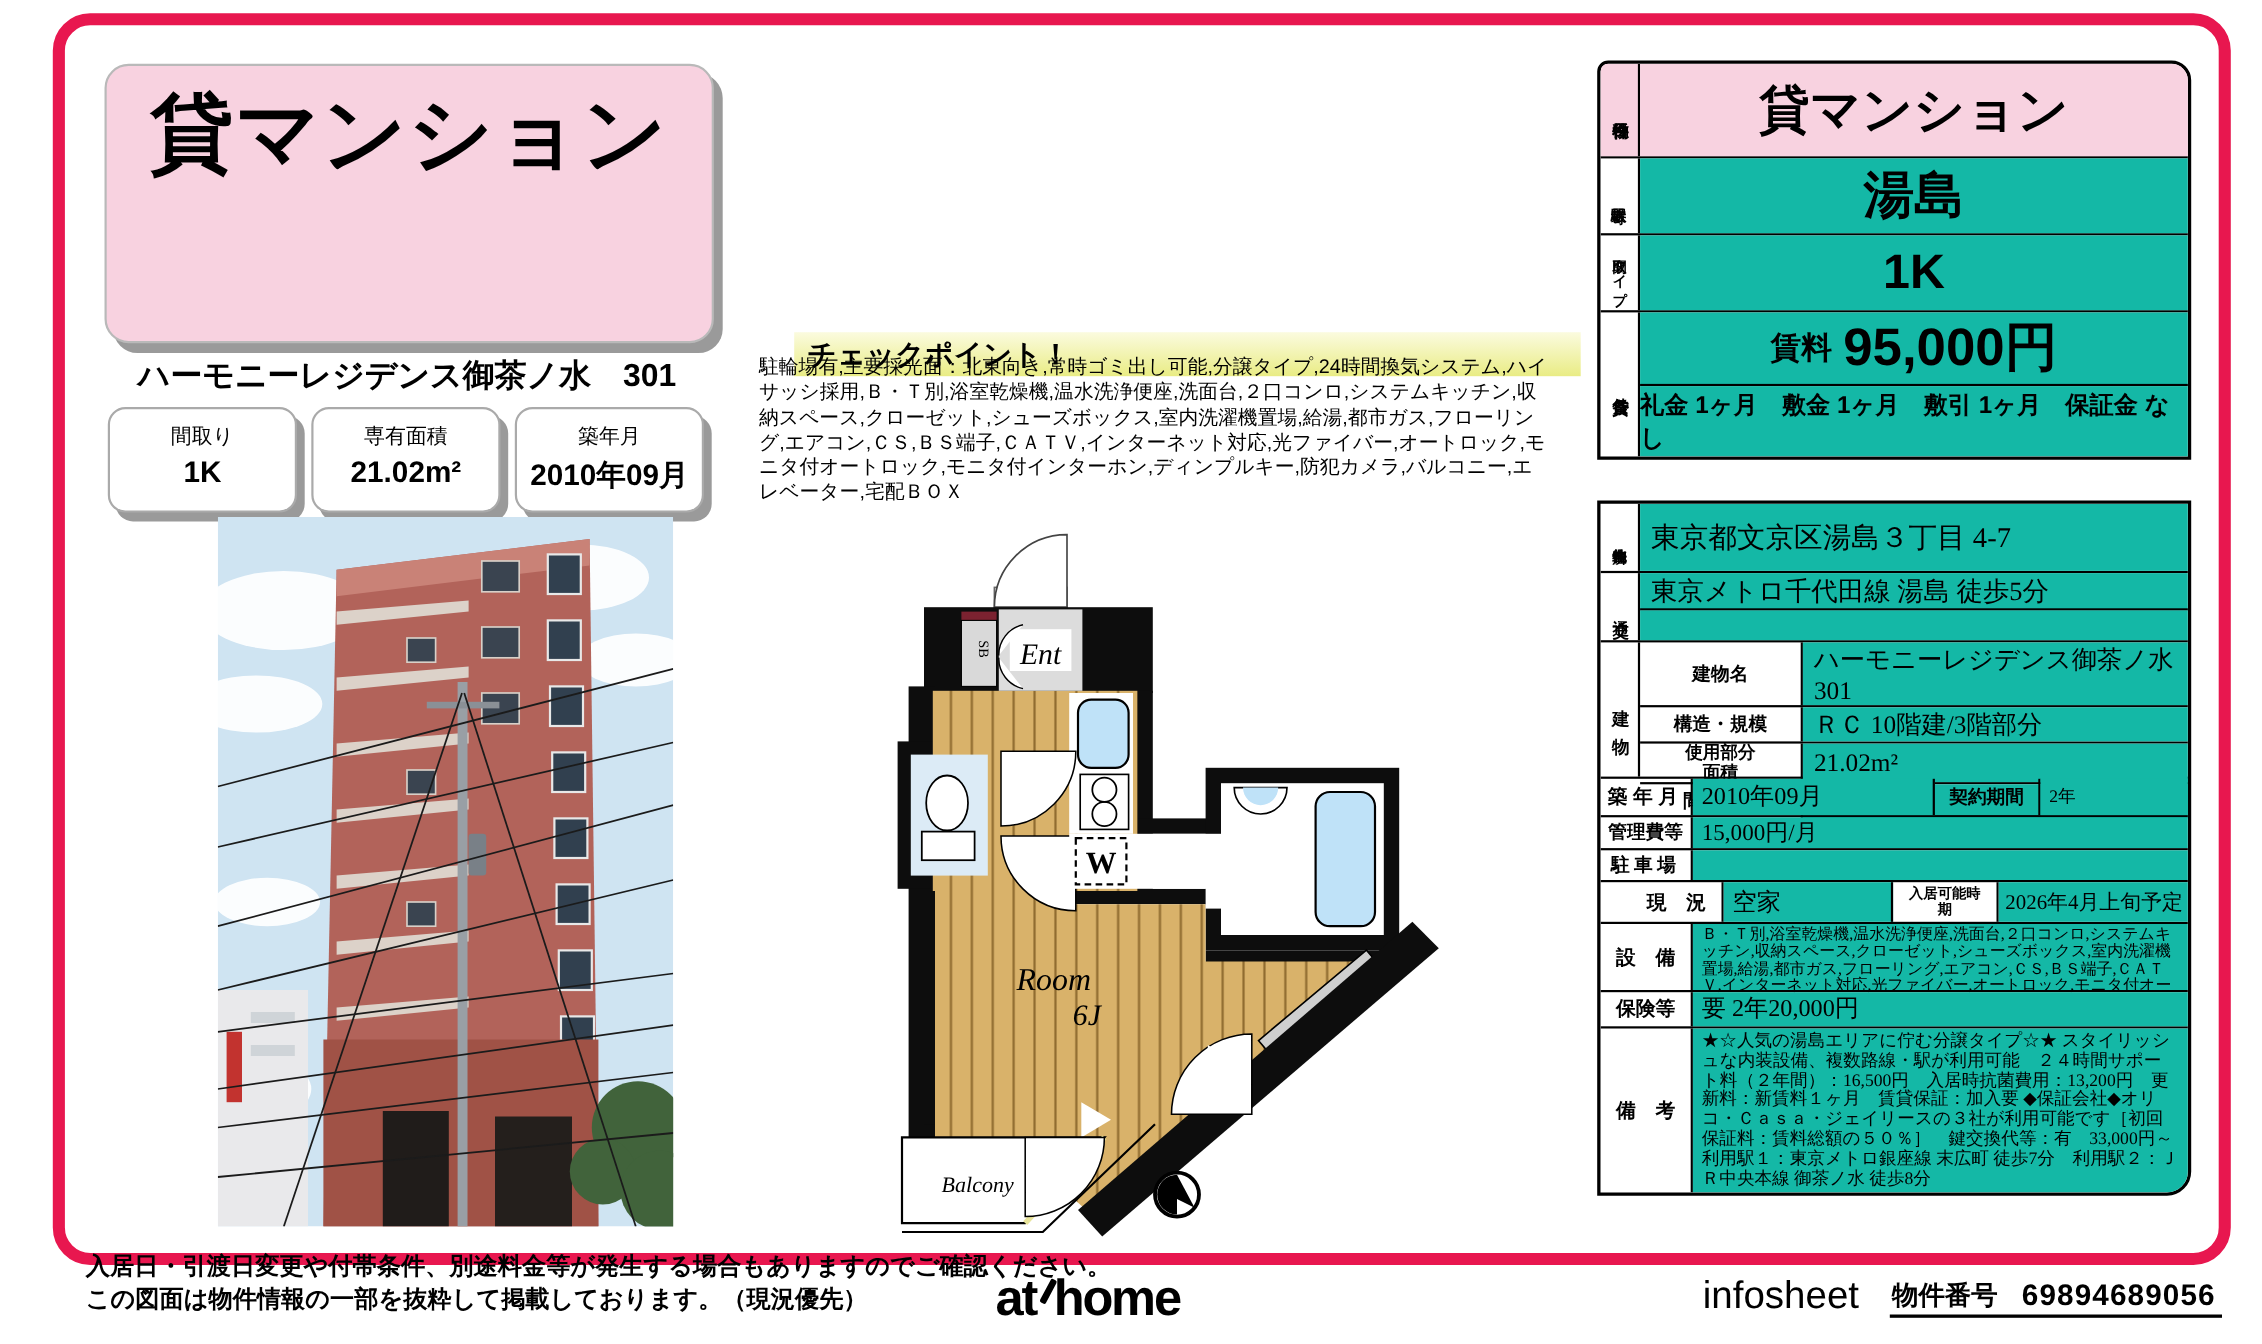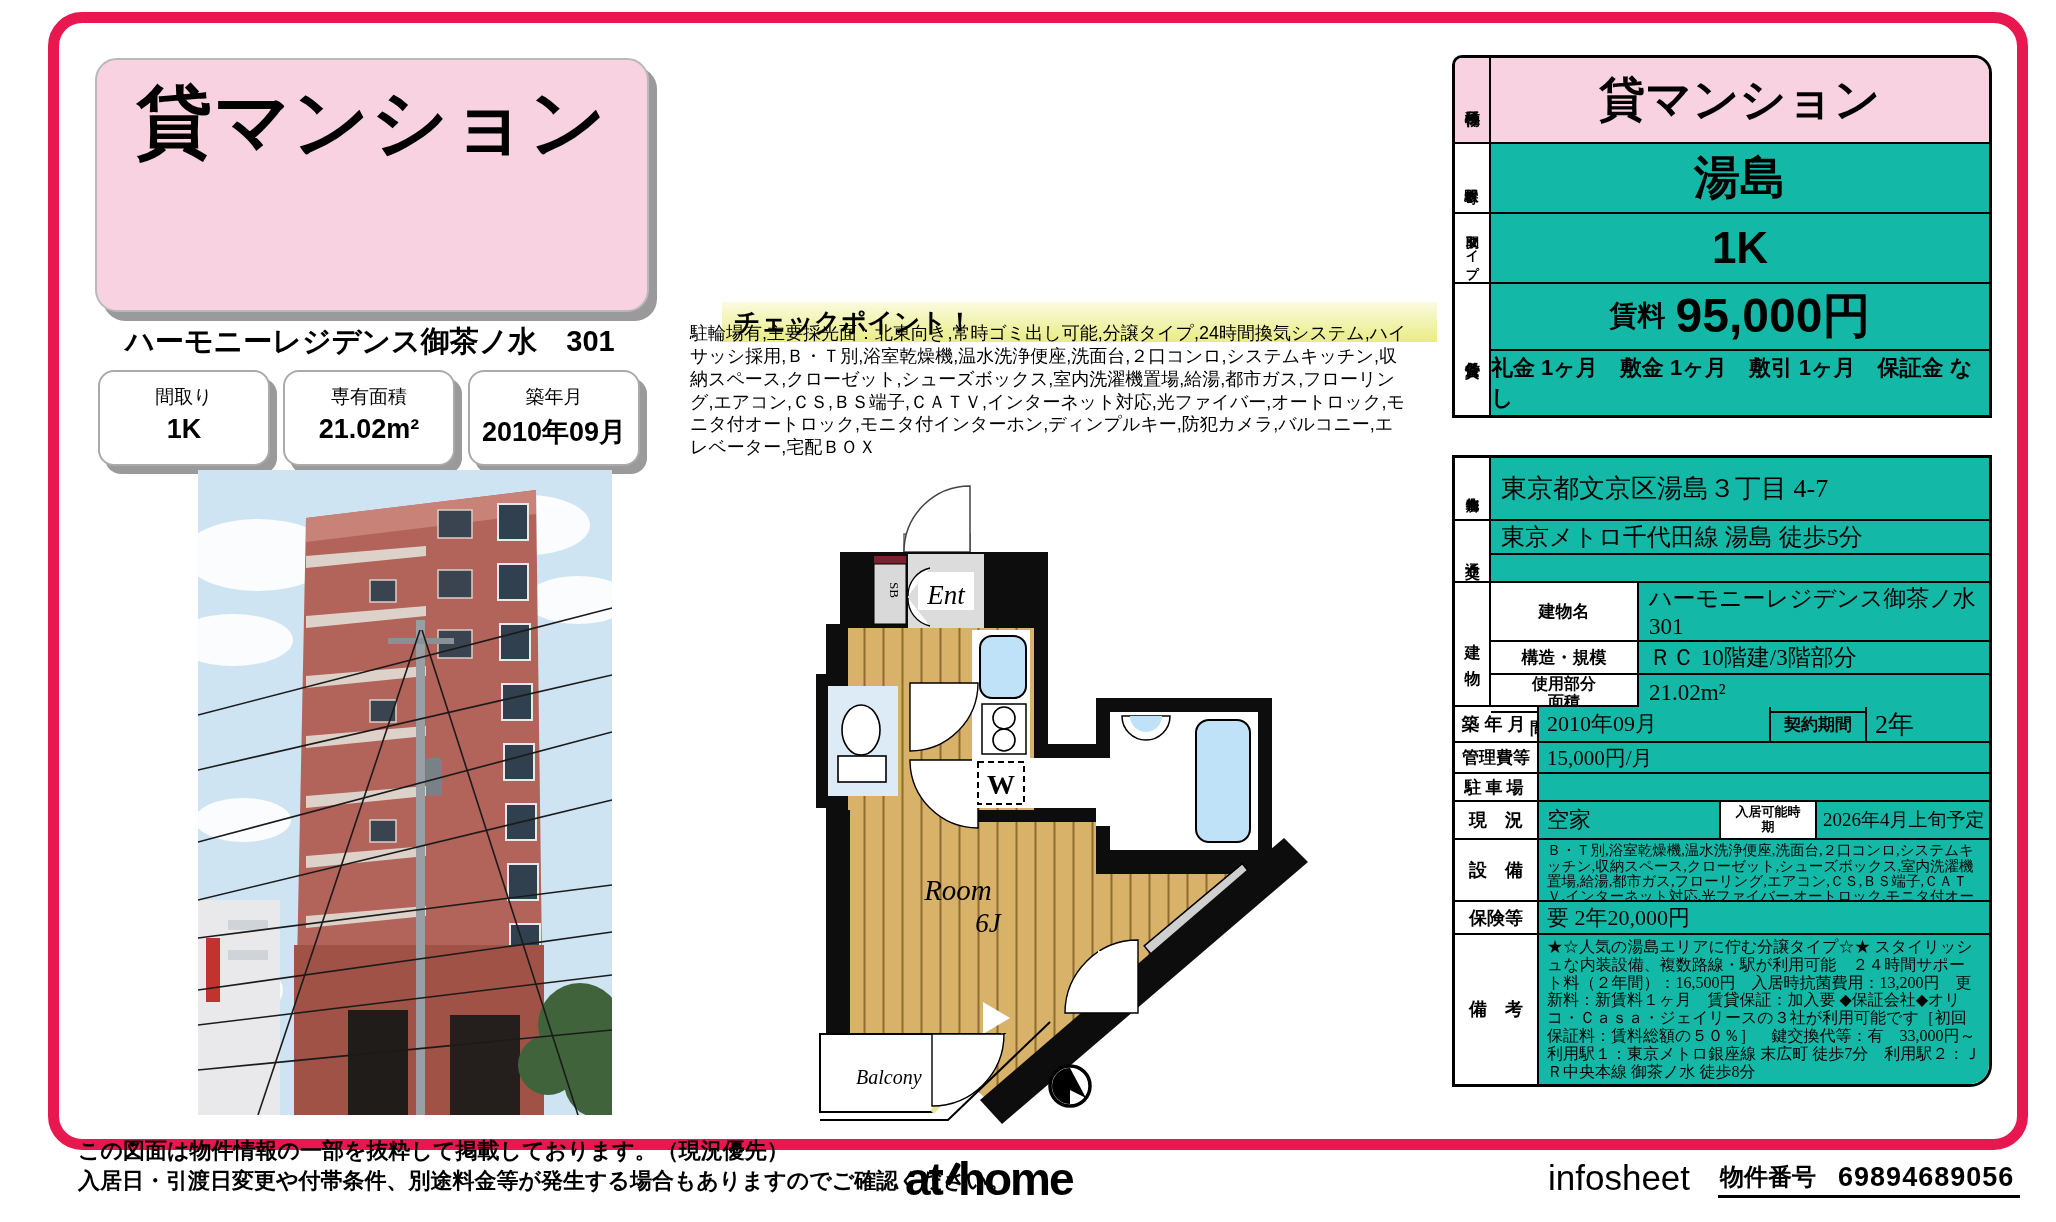--- a/index.html
+++ b/index.html
@@ -304,31 +304,31 @@
         <div class="subrow">
           <div class="slabel">間取内訳</div>
           <div class="sval cream serif">洋６　Ｋ２</div>
         </div>
       </div>
     </div>
     <div class="t-row" style="height:36px;">
       <div class="hlabel" style="letter-spacing:5px;">築年月</div>
       <div class="cell cream serif" style="flex:1;justify-content:flex-start;padding-left:8px;font-size:22px;">2010年09月</div>
       <div class="cell" style="width:96px;font-weight:bold;font-size:17px;">契約期間</div>
-      <div class="cell cream serif" style="width:122px;justify-content:flex-start;padding-left:8px;font-size:26px;">2年</div>
+      <div class="cell cream serif" style="width:134px;justify-content:flex-start;padding-left:8px;font-size:16px;">2年</div>
     </div>
     <div class="t-row" style="height:32px;">
       <div class="hlabel" style="font-size:17px;">管理費等</div>
       <div class="cell cream serif" style="flex:1;justify-content:flex-start;padding-left:8px;font-size:21px;">15,000円/月</div>
     </div>
     <div class="t-row" style="height:30px;">
       <div class="hlabel" style="letter-spacing:4px;font-size:17px;">駐車場</div>
       <div class="cell cream serif" style="flex:1;"></div>
     </div>
-    <div class="t-row" style="height:40px;">
+    <div class="t-row" style="height:40px;padding-left:28px;">
       <div class="hlabel">現　況</div>
       <div class="cell cream serif" style="flex:1;justify-content:flex-start;padding-left:8px;font-size:22px;">空家</div>
       <div class="cell" style="width:96px;">
         <span style="font-size:13px;font-weight:bold;max-width:70px;display:inline-block;text-align:center;line-height:1.15;">入居可能時期</span>
       </div>
       <div class="cell cream serif" style="width:172px;justify-content:flex-start;padding-left:6px;font-size:19px;">2026年4月上旬予定</div>
     </div>
     <div class="t-row" style="height:62px;">
       <div class="hlabel">設　備</div>
       <div class="cell cream serif txtcell" style="flex:1;font-size:14.5px;line-height:1.05;">Ｂ・Ｔ別,浴室乾燥機,温水洗浄便座,洗面台,２口コンロ,システムキッチン,収納スペース,クローゼット,シューズボックス,室内洗濯機置場,給湯,都市ガス,フローリング,エアコン,ＣＳ,ＢＳ端子,ＣＡＴＶ,インターネット対応,光ファイバー,オートロック,モニタ付オートロック,モニタ付インタ...</div>
@@ -337,22 +337,22 @@
       <div class="hlabel">保険等</div>
       <div class="cell cream serif" style="flex:1;justify-content:flex-start;padding-left:8px;font-size:22px;">要 2年20,000円</div>
     </div>
     <div class="t-row" style="flex:1;">
       <div class="hlabel">備　考</div>
       <div class="cell cream serif txtcell" style="flex:1;font-size:16px;line-height:1.12;">★☆人気の湯島エリアに佇む分譲タイプ☆★ スタイリッシュな内装設備、複数路線・駅が利用可能　２４時間サポート料（２年間）：16,500円　入居時抗菌費用：13,200円　更新料：新賃料１ヶ月　賃貸保証：加入要 ◆保証会社◆オリコ・Ｃａｓａ・ジェイリースの３社が利用可能です［初回保証料：賃料総額の５０％］　鍵交換代等：有　33,000円～　利用駅１：東京メトロ銀座線 末広町 徒歩7分　利用駅２：ＪＲ中央本線 御茶ノ水 徒歩8分</div>
     </div>
   </div>
 
   <div class="abs disc">
+    <div>入居日・引渡日変更や付帯条件、別途料金等が発生する場合もありますのでご確認ください。</div>
     <div>この図面は物件情報の一部を抜粋して掲載しております。（現況優先）</div>
-    <div>入居日・引渡日変更や付帯条件、別途料金等が発生する場合もありますのでご確認ください。</div>
   </div>
   <div class="abs logo">
     <span>at</span>
     <span class="slash"></span>
     <span>home</span>
   </div>
   <div class="abs info-right">
     <span class="is">infosheet</span>
     <span class="pn">
       <span class="pl">物件番号</span>

